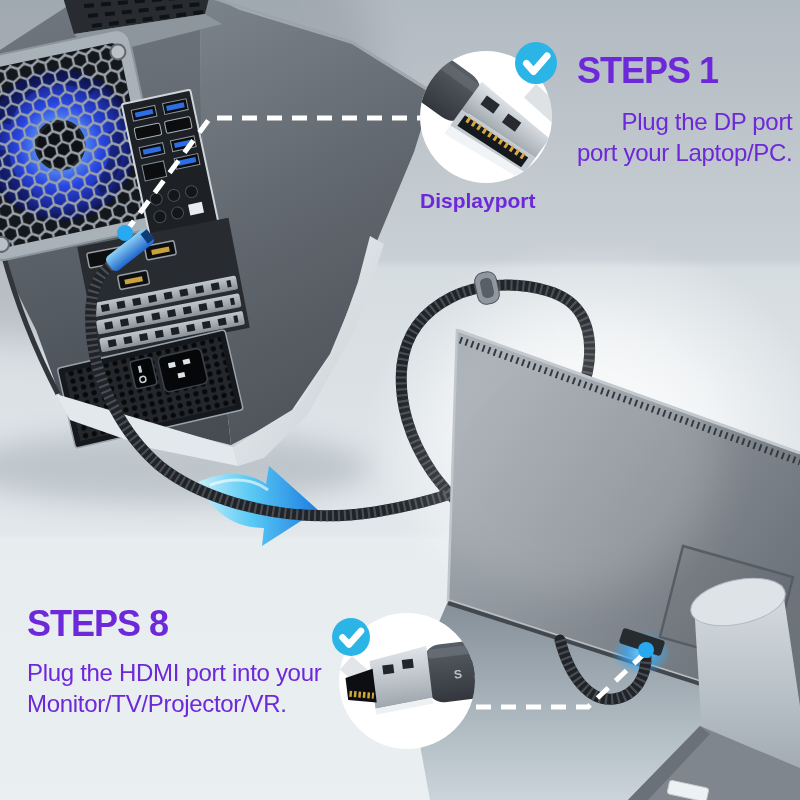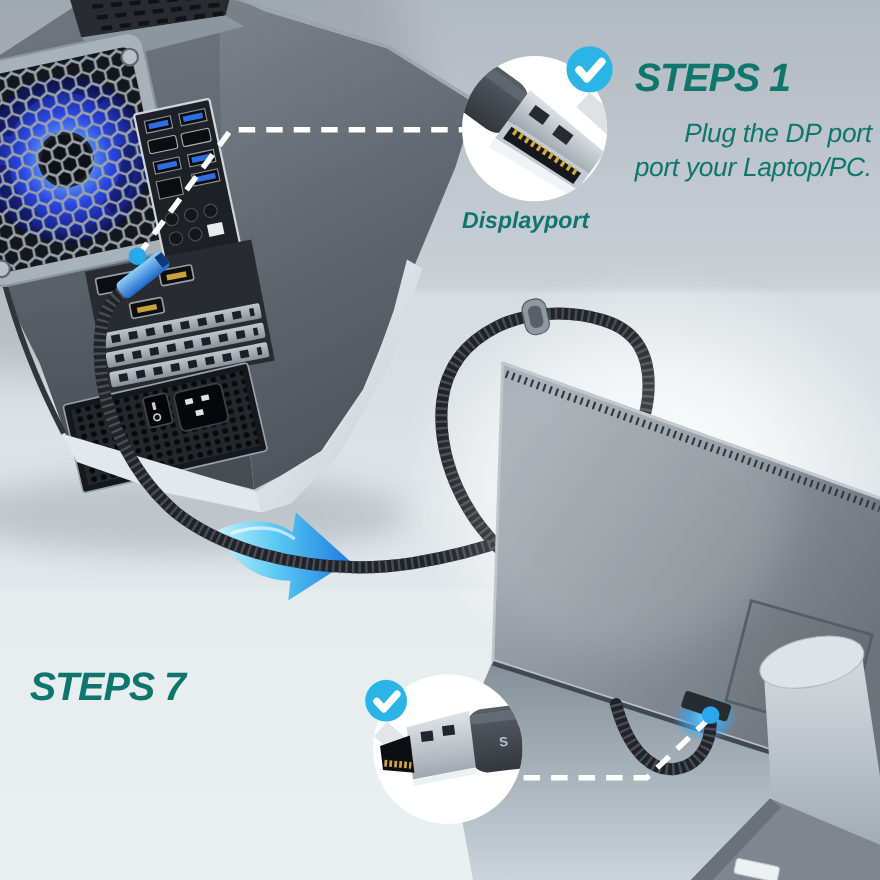--- a/index.html
+++ b/index.html
@@ -1,19 +1,19 @@
 <!DOCTYPE html>
 <html><head>
 <meta charset="utf-8">
 <style>
   html,body{margin:0;padding:0;background:#dfe5e8;}
   #scene{position:relative;width:800px;height:800px;overflow:hidden;
          font-family:"Liberation Sans",sans-serif;color:#17181a;}
   #art{position:absolute;left:0;top:0;}
-  .txt{position:absolute;white-space:nowrap;color:#0f766e;font-style:italic;}
+  .txt{position:absolute;white-space:nowrap;color:#6d28d9;}
   .step-title{font-size:36px;font-weight:700;letter-spacing:-1px;}
   .step-body{font-size:24px;line-height:31px;letter-spacing:-0.3px;font-weight:400;}
   .conn-label{font-weight:700;}
 </style>
 </head>
 <body>
 
 <div id="scene">
 <svg id="art" width="800" height="800" viewBox="0 0 800 800">
 <defs>
@@ -314,14 +314,18 @@
 </g>
 </svg>
 
 <div class="txt step-title" style="left:577px;top:50px;">STEPS 1</div>
 <div class="txt step-body" style="left:577px;top:106px;text-align:right;">
   <div>Plug the DP port</div>
   <div>port your Laptop/PC.</div>
 </div>
 <div class="txt conn-label" style="left:420px;top:189px;width:133px;font-size:21px;">Displayport</div>
 
-<div class="txt step-title" style="left:27px;top:603px;">STEPS 7</div>
+<div class="txt step-title" style="left:27px;top:603px;">STEPS 8</div>
+<div class="txt step-body" style="left:27px;top:657px;">
+  <div>Plug the HDMI port into your</div>
+  <div>Monitor/TV/Projector/VR.</div>
 </div>
+</div>
 
 </body></html>

